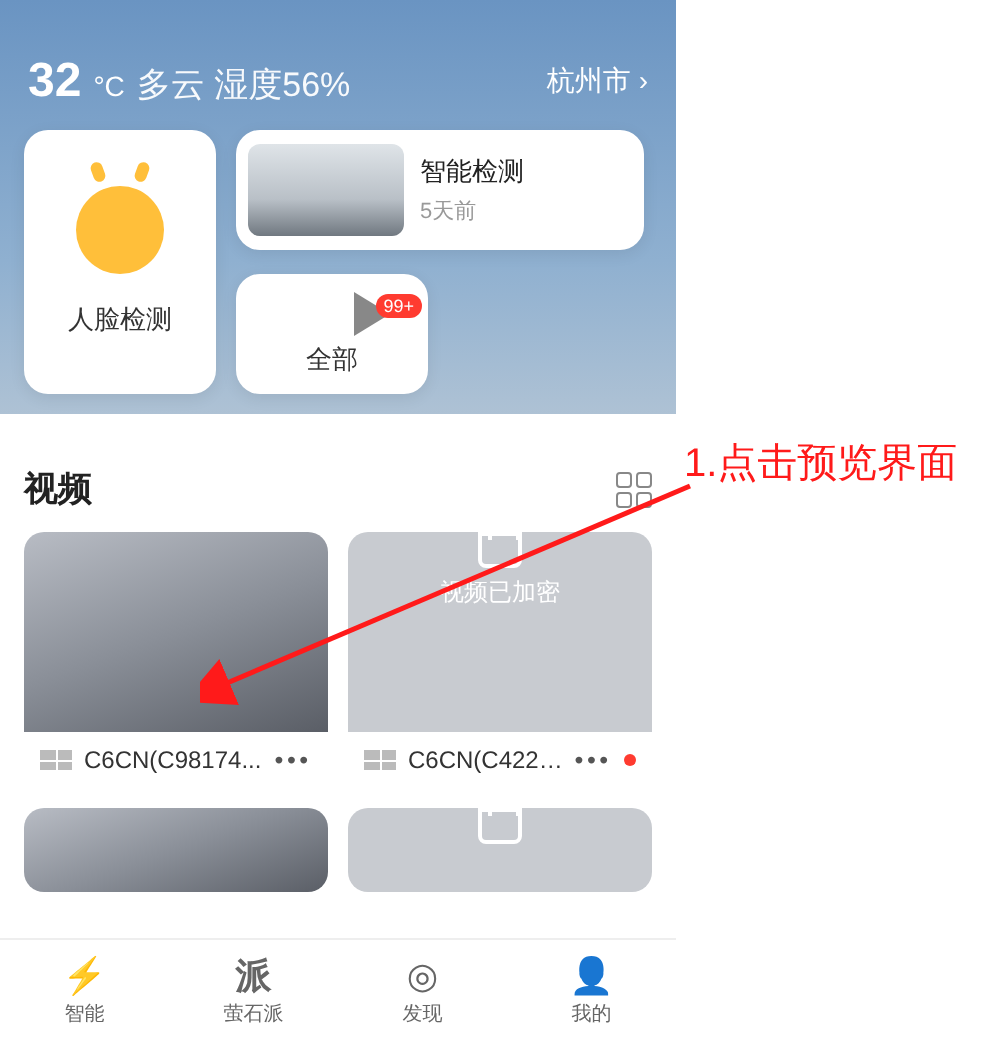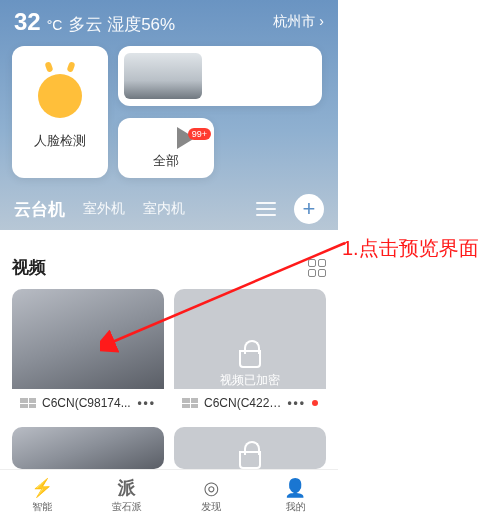--- a/index.html
+++ b/index.html
@@ -1,18 +1,18 @@
 <!DOCTYPE html>
 <html><head>
 <meta charset="utf-8">
 <style>
   * { box-sizing: border-box; margin: 0; padding: 0; }
   body { font-family: -apple-system, "Helvetica Neue", Arial, sans-serif; background: #fff; width: 500px; height: 521px; position: relative; overflow: hidden; }
   .phone { width: 338px; height: 521px; position: relative; overflow: hidden; background: linear-gradient(180deg,#6a94c2 0%,#8fb0d0 25%,#b9c8d6 45%,#d7dde3 55%,#fff 60%); }
-  .topbar { display:flex; justify-content:space-between; align-items:center; padding:8px 14px 4px; color:#fff; font-size:14px; }
+  .topbar { display:flex; justify-content:space-between; align-items:center; padding:8px 14px 4px; color:#fff; font-size:14px;margin-top:19px; }
   .temp { display:flex; align-items:baseline; gap:6px; }
   .temp .deg { font-size:24px; font-weight:600; }
   .temp .unit { font-size:14px; }
   .weather { font-size:17px; opacity:.95; }
   .city { display:flex; align-items:flex-start; gap:4px; font-size:14px; }
   .cards-row { display:flex; gap:10px; padding:6px 12px 10px; }
   .card { background:#fff; border-radius:12px; box-shadow:0 2px 8px rgba(0,0,0,.08); display:flex; flex-direction:column; align-items:center; justify-content:center; }
   .card.big { width:96px; height:132px; }
   .card.wide { width:204px; height:60px; flex-direction:row; gap:8px; padding:6px; justify-content:flex-start; }
   .card.small { width:96px; height:60px; }
@@ -40,37 +40,37 @@
   .plus-btn { width:30px; height:30px; background:#fff; border-radius:50%; color:#5a8fc7; font-size:22px; display:flex; align-items:center; justify-content:center; font-weight:300; }
   .section { background:#fff; padding:10px 12px 0; }
   .section-head { display:flex; align-items:center; gap:10px; margin-bottom:10px;margin-top:16px; }
   .section-title { font-size:17px; font-weight:600; color:#222; flex:1; }
   .cam-pill { border:1px solid #ccc; border-radius:14px; padding:3px 10px; font-size:12px; color:#555; display:flex; align-items:center; gap:4px; }
   .cam-pill .pl{width:0;height:0;border-left:7px solid #555;border-top:4px solid transparent;border-bottom:4px solid transparent;}
   .grid-icon { width:18px; height:18px; display:grid; grid-template:1fr 1fr/1fr 1fr; gap:2px; }
   .grid-icon span { border:1.5px solid #888; border-radius:2px; }
   .video-grid { display:grid; grid-template-columns:1fr 1fr; gap:10px; }
   .video-card { border-radius:10px; overflow:hidden; }
-  .video-thumb { height:100px; background:linear-gradient(160deg,#b8bcc4 0%,#8a8f98 50%,#5a5e66 100%); position:relative; display:flex; align-items:center; justify-content:flex-end;font-family:Liberation Serif, serif; }
+  .video-thumb { height:100px; background:linear-gradient(160deg,#b8bcc4 0%,#8a8f98 50%,#5a5e66 100%); position:relative; display:flex; align-items:center; justify-content:flex-start;font-family:Liberation Serif, serif; }
   .video-thumb.locked { background:#c8cbd0; flex-direction:column; gap:4px; color:#fff; font-size:12px; }
   .lock-icon { width:22px; height:18px; border:2px solid #fff; border-radius:0 0 4px 4px; position:relative; }
   .lock-icon::before { content:""; position:absolute; top:-12px; left:3px; width:12px; height:12px; border:2px solid #fff; border-bottom:none; border-radius:10px 10px 0 0; }
   .video-meta { background:#fff; padding:7px 8px; display:flex; align-items:center; gap:6px; font-size:12px; color:#333; }
   .video-meta .name { flex:1; white-space:nowrap; overflow:hidden; text-overflow:ellipsis; }
   .dots { letter-spacing:2px; color:#555; font-weight:bold; }
   .red-dot { width:6px; height:6px; background:#ff3b30; border-radius:50%; }
   .logo-sm { width:16px; height:10px; display:grid; grid-template:1fr 1fr/1fr 1fr; gap:1px; }
   .logo-sm span{background:#bbb;}
   .bottom-nav { position:absolute; bottom:0; left:0; width:338px; height:52px; background:#fff; border-top:1px solid #eee; display:flex; }
   .nav-item { flex:1; display:flex; flex-direction:column; align-items:center; justify-content:center; gap:2px; font-size:10px; color:#666; }
   .nav-item.active { color:#ff9800; }
   .nav-icon { width:22px; height:20px; display:flex; align-items:center; justify-content:center; font-size:18px; }
   .house-icon{width:22px;height:16px;background:#ff9800;position:relative;border-radius:0 0 3px 3px;}
   .house-icon::before{content:"";position:absolute;top:-8px;left:1px;width:0;height:0;border-left:10px solid transparent;border-right:10px solid transparent;border-bottom:8px solid #ff9800;}
-  .annotation { position:absolute; left:342px; top:235px; color:#ff1a1a; font-size:20px; line-height:1.35; }
+  .annotation { position:absolute; left:342px; top:219px; color:#ff1a1a; font-size:20px; line-height:1.35; }
   .arrow-svg { position:absolute; left:100px; top:225px; pointer-events:none; }
   .half-row .video-thumb{height:42px;}
 </style>
 </head>
 <body>
 
 <div class="phone">
 
   <div class="topbar">
     <div class="temp">
@@ -85,46 +85,38 @@
   </div>
 
   <div class="cards-row">
     <div class="card big">
       <div class="face-icon face-rays"></div>
       <div class="card-label">人脸检测</div>
     </div>
     <div class="col2">
       <div class="card wide">
         <div class="thumb"></div>
+        <div class="wide-text">
+          <div class="t1">智能检测</div>
+          <div class="t2">5天前</div>
+        </div>
       </div>
       <div class="row2">
         <div class="card small" style="position:relative;">
           <div style="position:relative;margin-left:40px;">
             <div class="play-icon">
               <div class="badge99">99+</div>
             </div>
           </div>
           <div class="card-label">全部</div>
         </div>
       </div>
     </div>
   </div>
 
-  <div class="tabs">
-    <span class="active">云台机</span>
-    <span>室外机</span>
-    <span>室内机</span>
-    <span class="spacer"></span>
-    <div class="menu-icon">
-        <span></span>
-        <span></span>
-        <span></span>
-      </div>
-    <div class="plus-btn">+</div>
-  </div>
 
   <div class="section">
     <div class="section-head">
       <div class="section-title">视频</div>
       <div class="grid-icon">
           <span></span>
           <span></span>
           <span></span>
           <span></span>
         </div>

